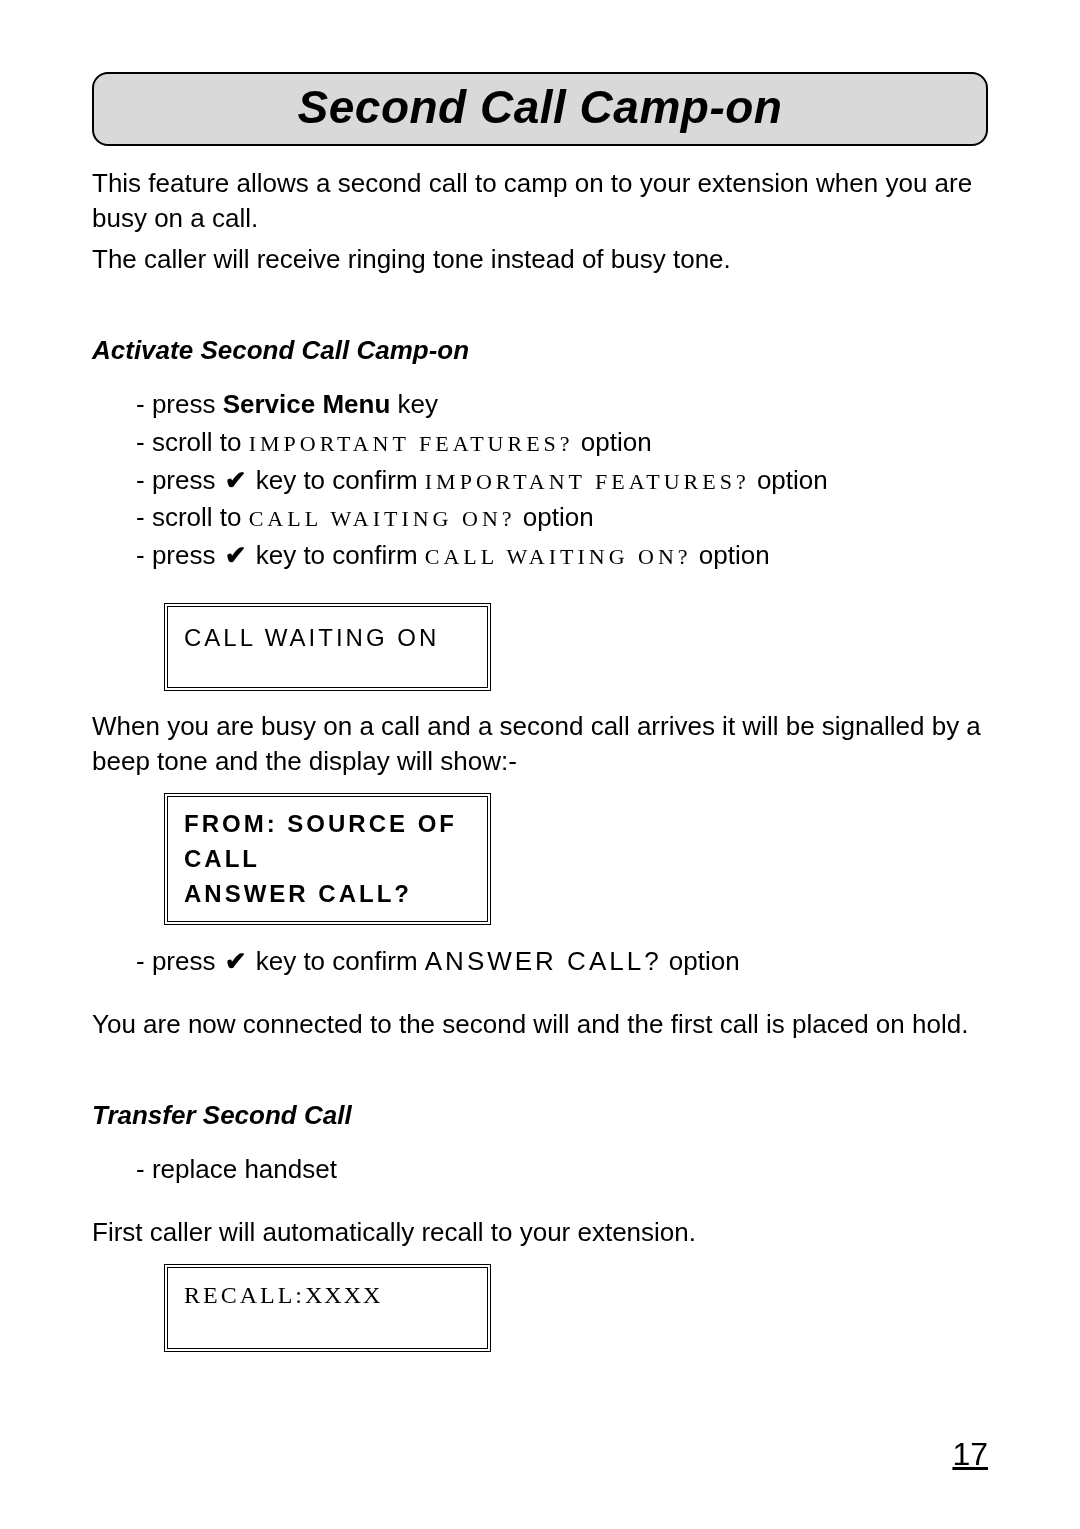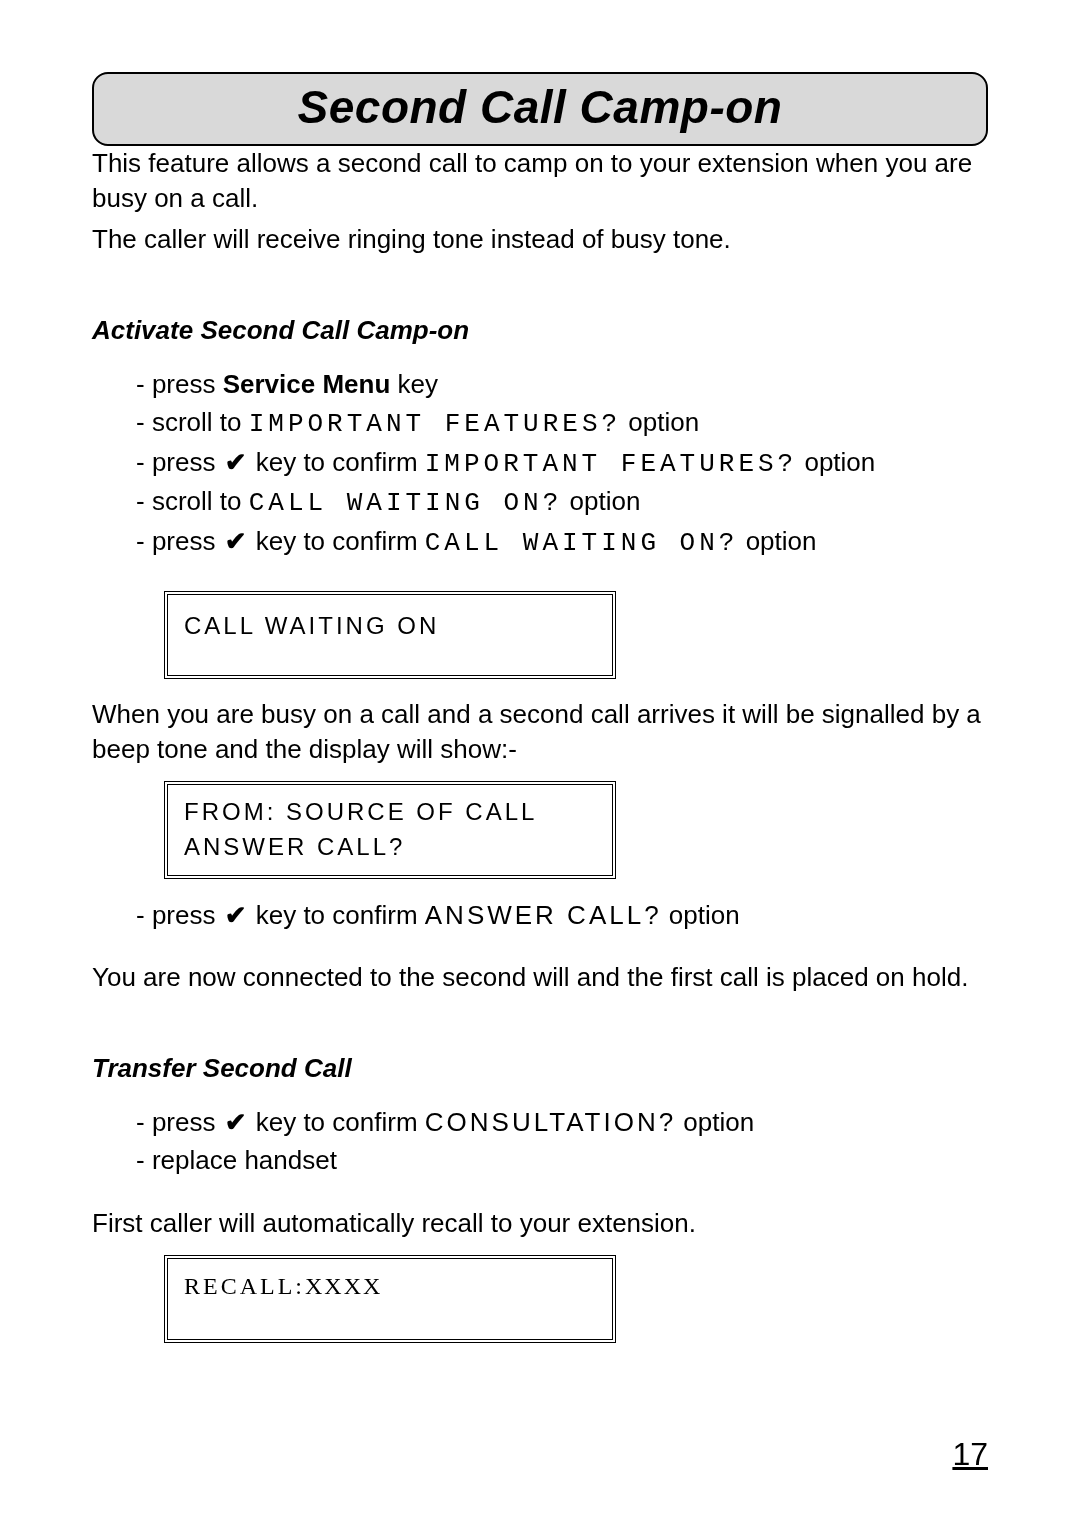--- a/index.html
+++ b/index.html
@@ -17,20 +17,21 @@
   .page {
     padding: 72px 92px 60px 92px;
     box-sizing: border-box;
   }
   .title-box {
     border: 2px solid #000;
     border-radius: 16px;
     background: #d9d9d9;
     text-align: center;
     padding: 6px 10px 10px 10px;
+    margin-bottom: 20px;
   }
   .title-text {
     font-size: 46px;
     font-weight: bold;
     font-style: italic;
     letter-spacing: 0.5px;
   }
   .para {
     font-size: 26px;
     line-height: 1.35;
@@ -47,39 +48,39 @@
     margin-left: 44px;
   }
   .step {
     font-size: 26px;
     line-height: 1.45;
     text-indent: -14px;
     padding-left: 14px;
   }
   .bold { font-weight: bold; }
   .lcd-inline {
-    font-family: Liberation Mono, monospace; 
+    font-family: Liberation Serif, serif; 
     letter-spacing: 4px;
-    font-size: 26px;
+    font-size: 22px;
     vertical-align: baseline;
   }
   .lcd-inline-tight {
     font-family: "Arial", sans-serif;
     letter-spacing: 3px;
     font-size: 26px;
     vertical-align: baseline;
   }
   .check {
     font-weight: bold;
     font-size: 26px;
     padding: 0 2px;
   }
   .lcd-box {
     border: 4px double #000;
-    width: 452px;
+    width: 327px;
     box-sizing: border-box;
     padding: 14px 12px 16px 16px;
     margin: 28px 0 18px 72px;
     min-height: 88px;
   }
   .lcd-box.small-gap { margin-top: 14px; }
   .lcd-line {
     font-family: "Arial", sans-serif;
     letter-spacing: 3px;
     font-size: 24px;
@@ -135,39 +136,36 @@
       <span>- press  </span><span class="check">✔</span><span>  key to confirm  </span><span class="lcd-inline nowrap">CALL WAITING ON?</span><span> option</span>
     </div>
   </div>
 
   <div class="lcd-box">
     <div class="lcd-line">CALL WAITING ON</div>
   </div>
 
   <p class="para after-box">When you are busy on a call and a second call arrives it will be signalled by a beep tone and the display will show:-</p>
 
-  <div class="lcd-box small-gap" style="min-height:auto; padding-top:10px; padding-bottom:10px;">
+  <div class="lcd-box small-gap" style="min-height:auto; padding-top:10px; padding-bottom:10px;font-weight:bold;">
     <div class="lcd-line">FROM: SOURCE OF CALL</div>
     <div class="lcd-line">ANSWER CALL?</div>
   </div>
 
   <div class="steps" style="margin-top:4px;">
     <div class="step">
       <span>- press  </span><span class="check">✔</span><span>  key to confirm </span><span class="lcd-inline-tight nowrap">ANSWER CALL?</span><span> option</span>
     </div>
   </div>
 
   <p class="para gap-top">You are now connected to the second will and the first call is placed on hold.</p>
 
   <div class="section-head">Transfer Second Call</div>
 
   <div class="steps">
-    <div class="step">
-      <span>- press  </span><span class="check">✔</span><span>  key to confirm  </span><span class="lcd-inline-tight nowrap">CONSULTATION?</span><span> option</span>
-    </div>
     <div class="step">- replace handset</div>
   </div>
 
   <p class="para gap-top">First caller will automatically recall to your extension.</p>
 
   <div class="lcd-box small-gap">
     <div class="lcd-line-xxxx">
       <span>RECALL:</span><span class="xxxx-part">XXXX</span>
     </div>
   </div>

